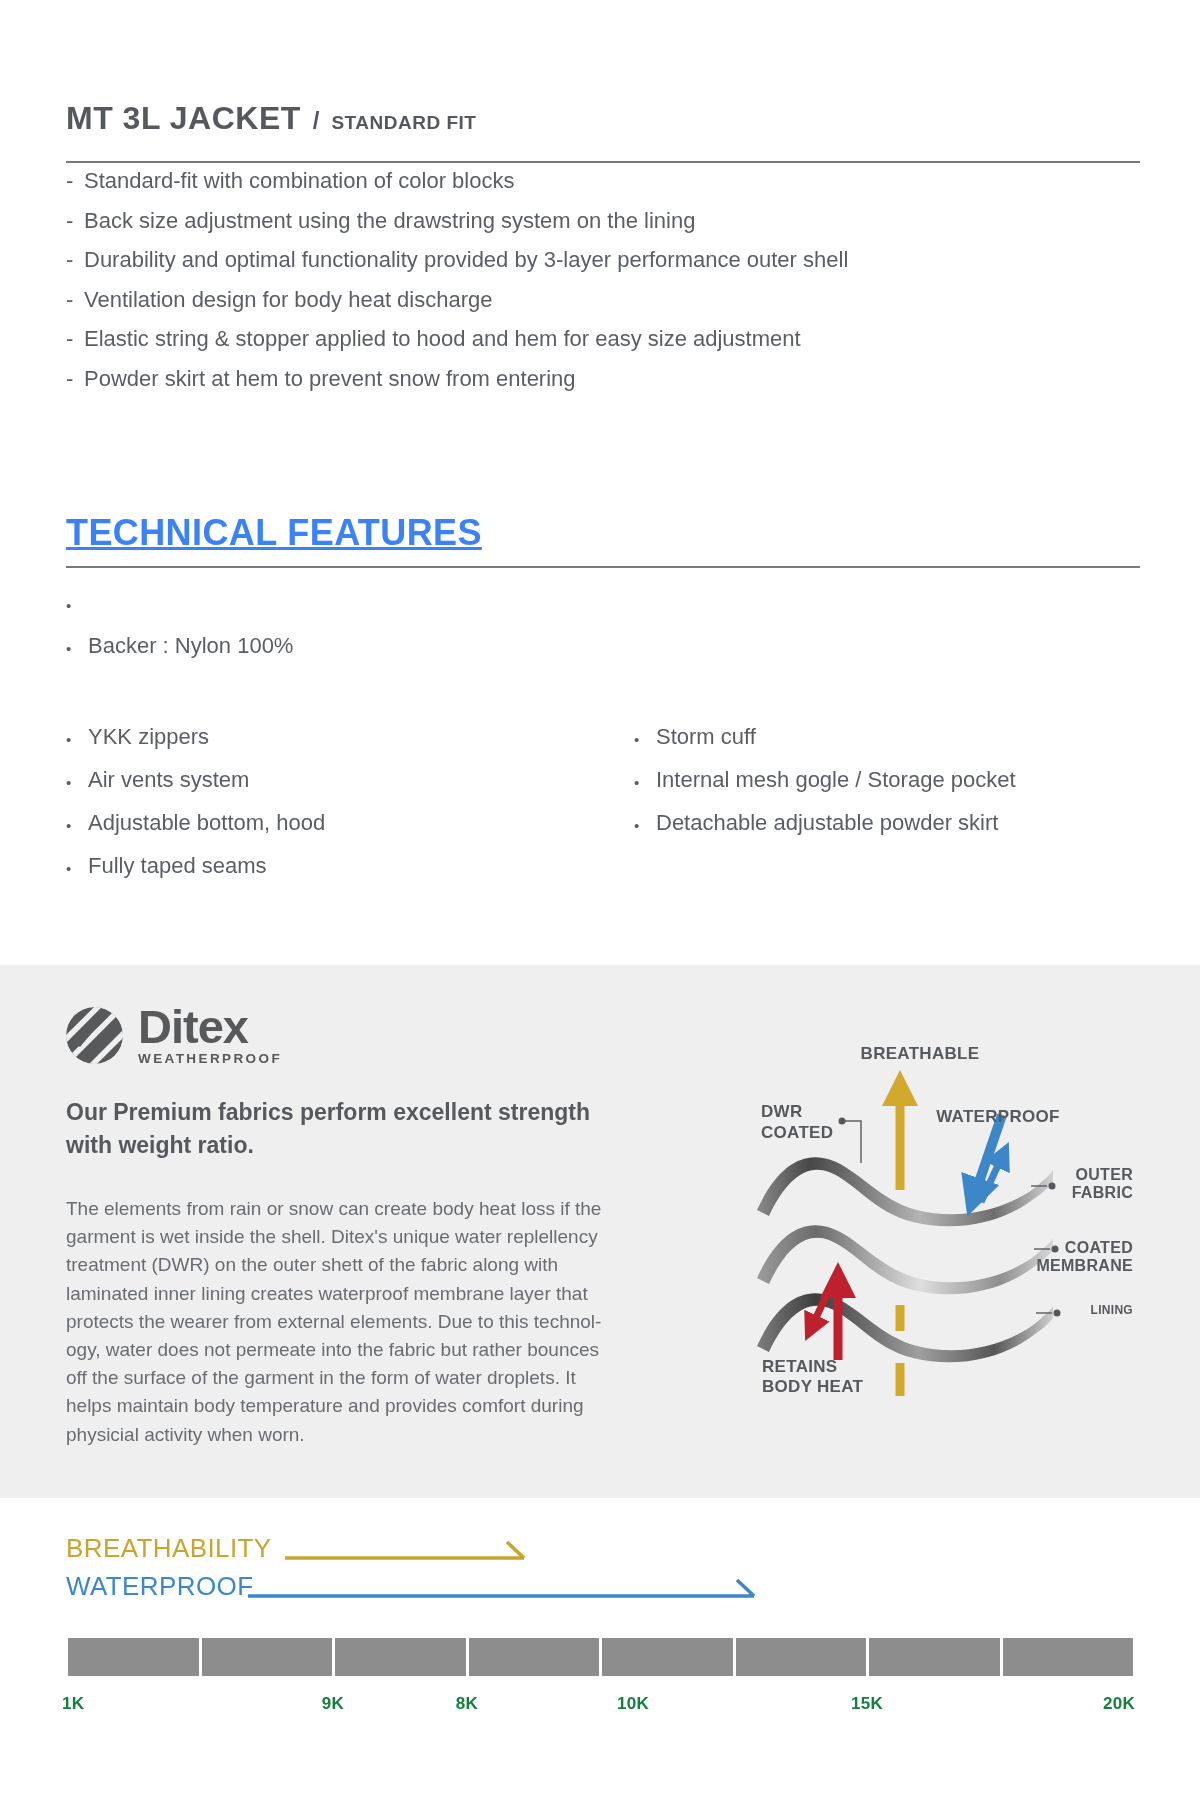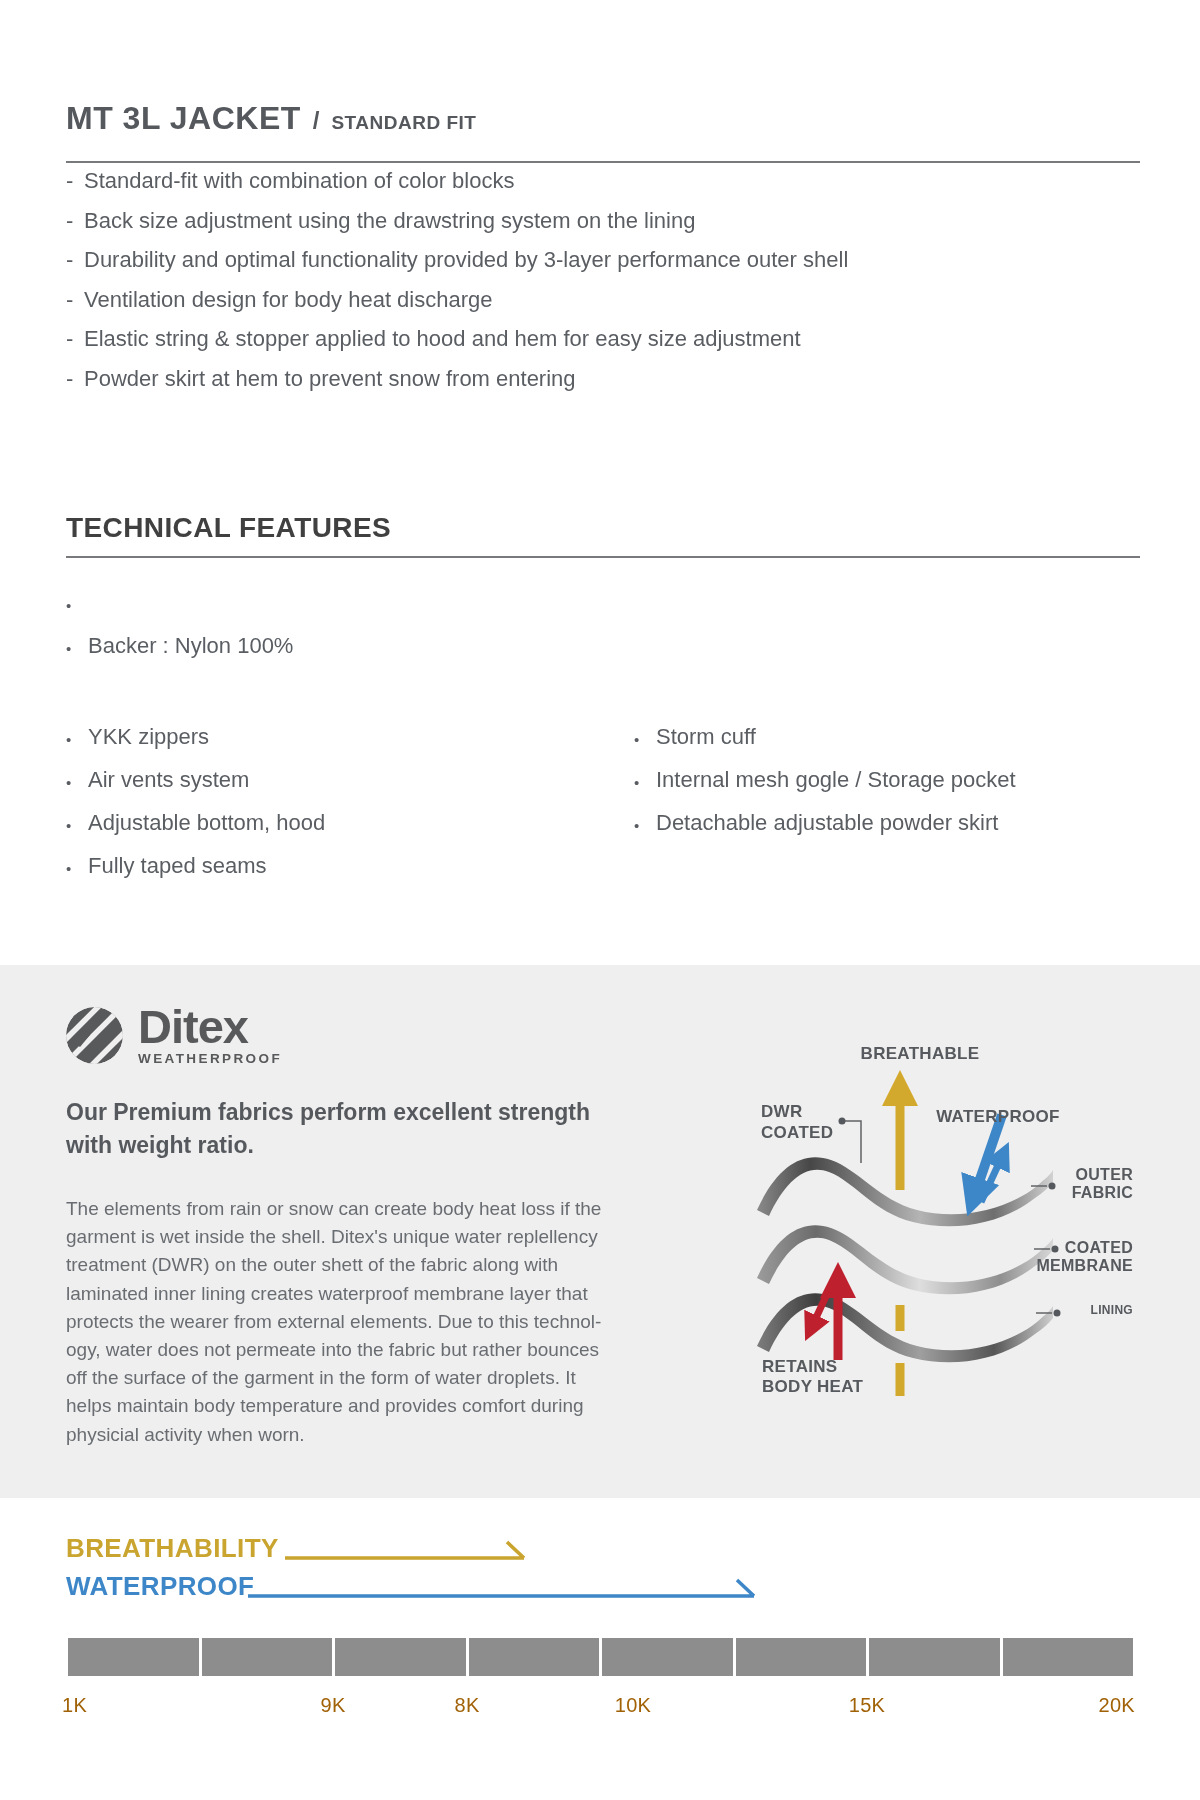--- a/index.html
+++ b/index.html
@@ -12,21 +12,21 @@
   .title-slash{font-size:24px;font-weight:bold;color:#55585c;}
   .title-fit{font-size:19px;font-weight:bold;color:#55585c;letter-spacing:.5px;}
 
   
   .intro-list{position:absolute;left:66px;top:168px;width:1060px;list-style:none;margin:0;padding:0;}
   .intro-list li{display:flex;font-size:22px;line-height:26px;margin-bottom:13.5px;color:#5a5e63;}
   .intro-list .m{width:18px;flex:0 0 18px;color:#5a5e63;}
 
   
   .tech-header{position:absolute;left:66px;top:512px;width:1074px;border-bottom:2px solid #77797c;padding-bottom:12px;}
-  .tech-title{font-size:28px;font-weight:bold;color:#404040;letter-spacing:.4px;}
+  .tech-title{font-size:36px;font-weight:bold;color:#3b82f6;letter-spacing:.4px;text-decoration:underline;}
   .dot-list{list-style:none;margin:0;padding:0;}
   .dot-list li{display:flex;font-size:22px;line-height:26px;margin-bottom:14px;color:#5a5e63;}
   .dot-list .m{width:22px;flex:0 0 22px;font-size:15px;padding-top:3px;color:#5a5e63;}
   .materials{position:absolute;left:66px;top:590px;width:700px;}
   .feat-left{position:absolute;left:66px;top:724px;width:460px;}
   .feat-right{position:absolute;left:634px;top:724px;width:520px;}
 
   
   .panel{position:absolute;left:0;top:965px;width:1200px;height:533px;background:#efefef;}
 
@@ -45,30 +45,30 @@
   .dlabel{position:absolute;font-size:17px;font-weight:bold;color:#56595d;letter-spacing:.3px;white-space:pre-line;}
   .lab-breathable{left:170px;top:14px;width:240px;text-align:center;}
   .lab-waterproof{left:268px;top:77px;width:200px;text-align:center;}
   .lab-dwr{left:131px;top:71px;line-height:21px;}
   .lab-outer{right:67px;top:136px;line-height:17.5px;text-align:right;font-size:16px;}
   .lab-membrane{right:67px;top:209px;line-height:17.5px;text-align:right;font-size:16px;}
   .lab-lining{right:67px;top:273px;text-align:right;font-size:12px;}
   .lab-retains{left:132px;top:327px;line-height:20px;}
 
   
-  .scale-label{position:absolute;font-size:26px;font-weight:bold;letter-spacing:.4px;}
+  .scale-label{position:absolute;font-size:26px;font-weight:normal;letter-spacing:.4px;}
   .lab-breathability{left:66px;top:1533px;color:#c9a42e;}
   .lab-wp{left:66px;top:1571px;color:#3d87c8;}
   .line-svg{position:absolute;}
 
   
   .scale-bar{position:absolute;left:68px;top:1638px;width:1065px;height:38px;display:flex;gap:3px;}
   .scale-bar .seg{flex:1;background:#8d8d8d;}
   .ticks{position:absolute;left:0;top:1694px;width:1200px;height:30px;}
-  .tick{position:absolute;font-size:20px;font-weight:normal;color:#a16207;letter-spacing:.3px;}
+  .tick{position:absolute;font-size:17px;font-weight:bold;color:#15803d;letter-spacing:.3px;}
 </style>
 </head>
 <body>
 
 <div class="page">
 
   <div class="header">
     <span class="title">MT 3L JACKET</span>
     <span class="title-slash">/</span>
     <span class="title-fit">STANDARD FIT</span>

